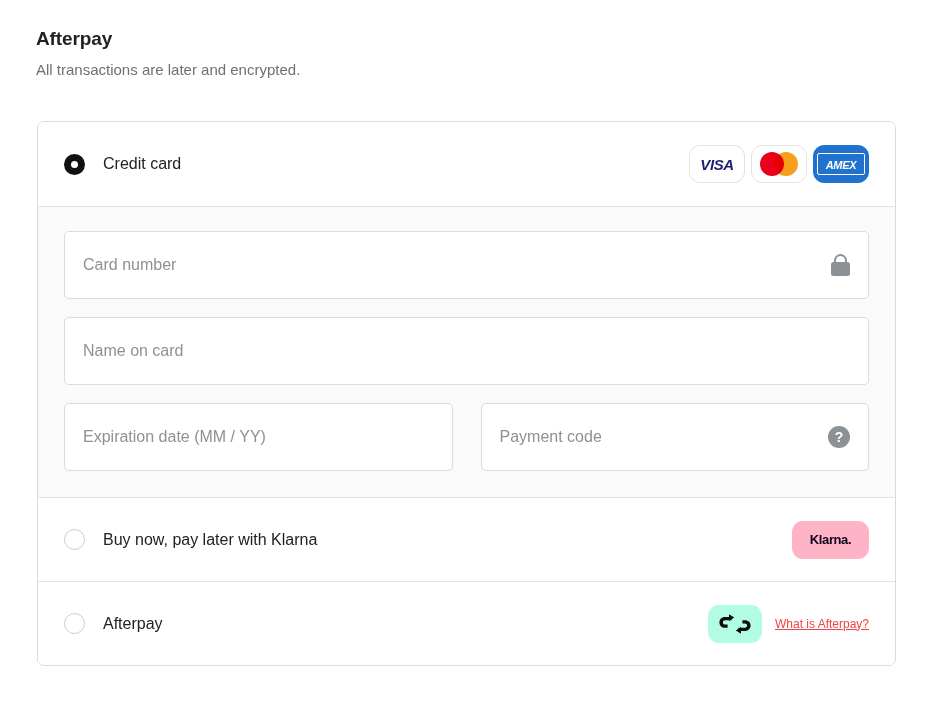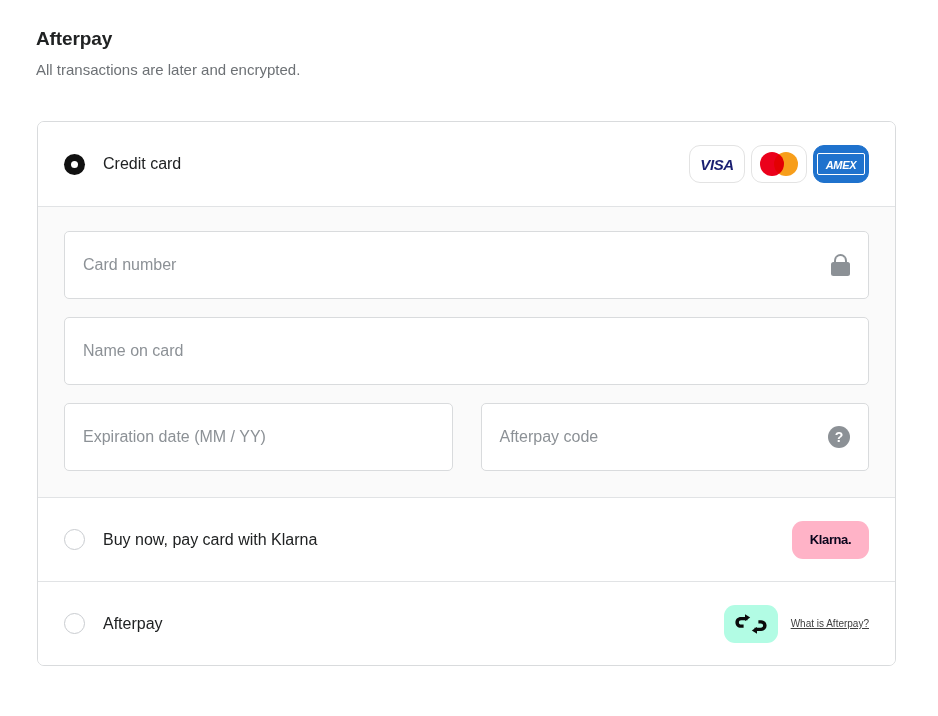--- a/index.html
+++ b/index.html
@@ -191,22 +191,22 @@
     letter-spacing: -0.4px;
   }
   .badge-afterpay {
     background: #b2fce4;
     border: none;
     width: 54px;
     height: 38px;
     margin-left: 0;
   }
   .afterpay-link {
-    font-size: 10px;
-    color: #404040;
+    font-size: 12px;
+    color: #ef4444;
     text-decoration: underline;
     margin-left: 13px;
     white-space: nowrap;
     cursor: pointer;
   }
 
   
   .card-form {
     background: #fafafa;
     border-top: 1px solid #e1e3e5;
@@ -341,32 +341,32 @@
 
       <div class="field">
         <span class="field-placeholder">Name on card</span>
       </div>
 
       <div class="field-row">
         <div class="field">
           <span class="field-placeholder">Expiration date (MM / YY)</span>
         </div>
         <div class="field">
-          <span class="field-placeholder">Afterpay code</span>
+          <span class="field-placeholder">Payment code</span>
           <span class="field-icon">
             <span class="help-circle">?</span>
           </span>
         </div>
       </div>
 
     </div>
 
     <div class="method-row">
       <span class="radio unselected"></span>
-      <span class="method-label">Buy now, pay card with Klarna</span>
+      <span class="method-label">Buy now, pay later with Klarna</span>
       <div class="row-right">
         <div class="badge badge-klarna">
           <span class="klarna-text">Klarna.</span>
         </div>
       </div>
     </div>
 
     <div class="method-row">
       <span class="radio unselected"></span>
       <span class="method-label">Afterpay</span>

